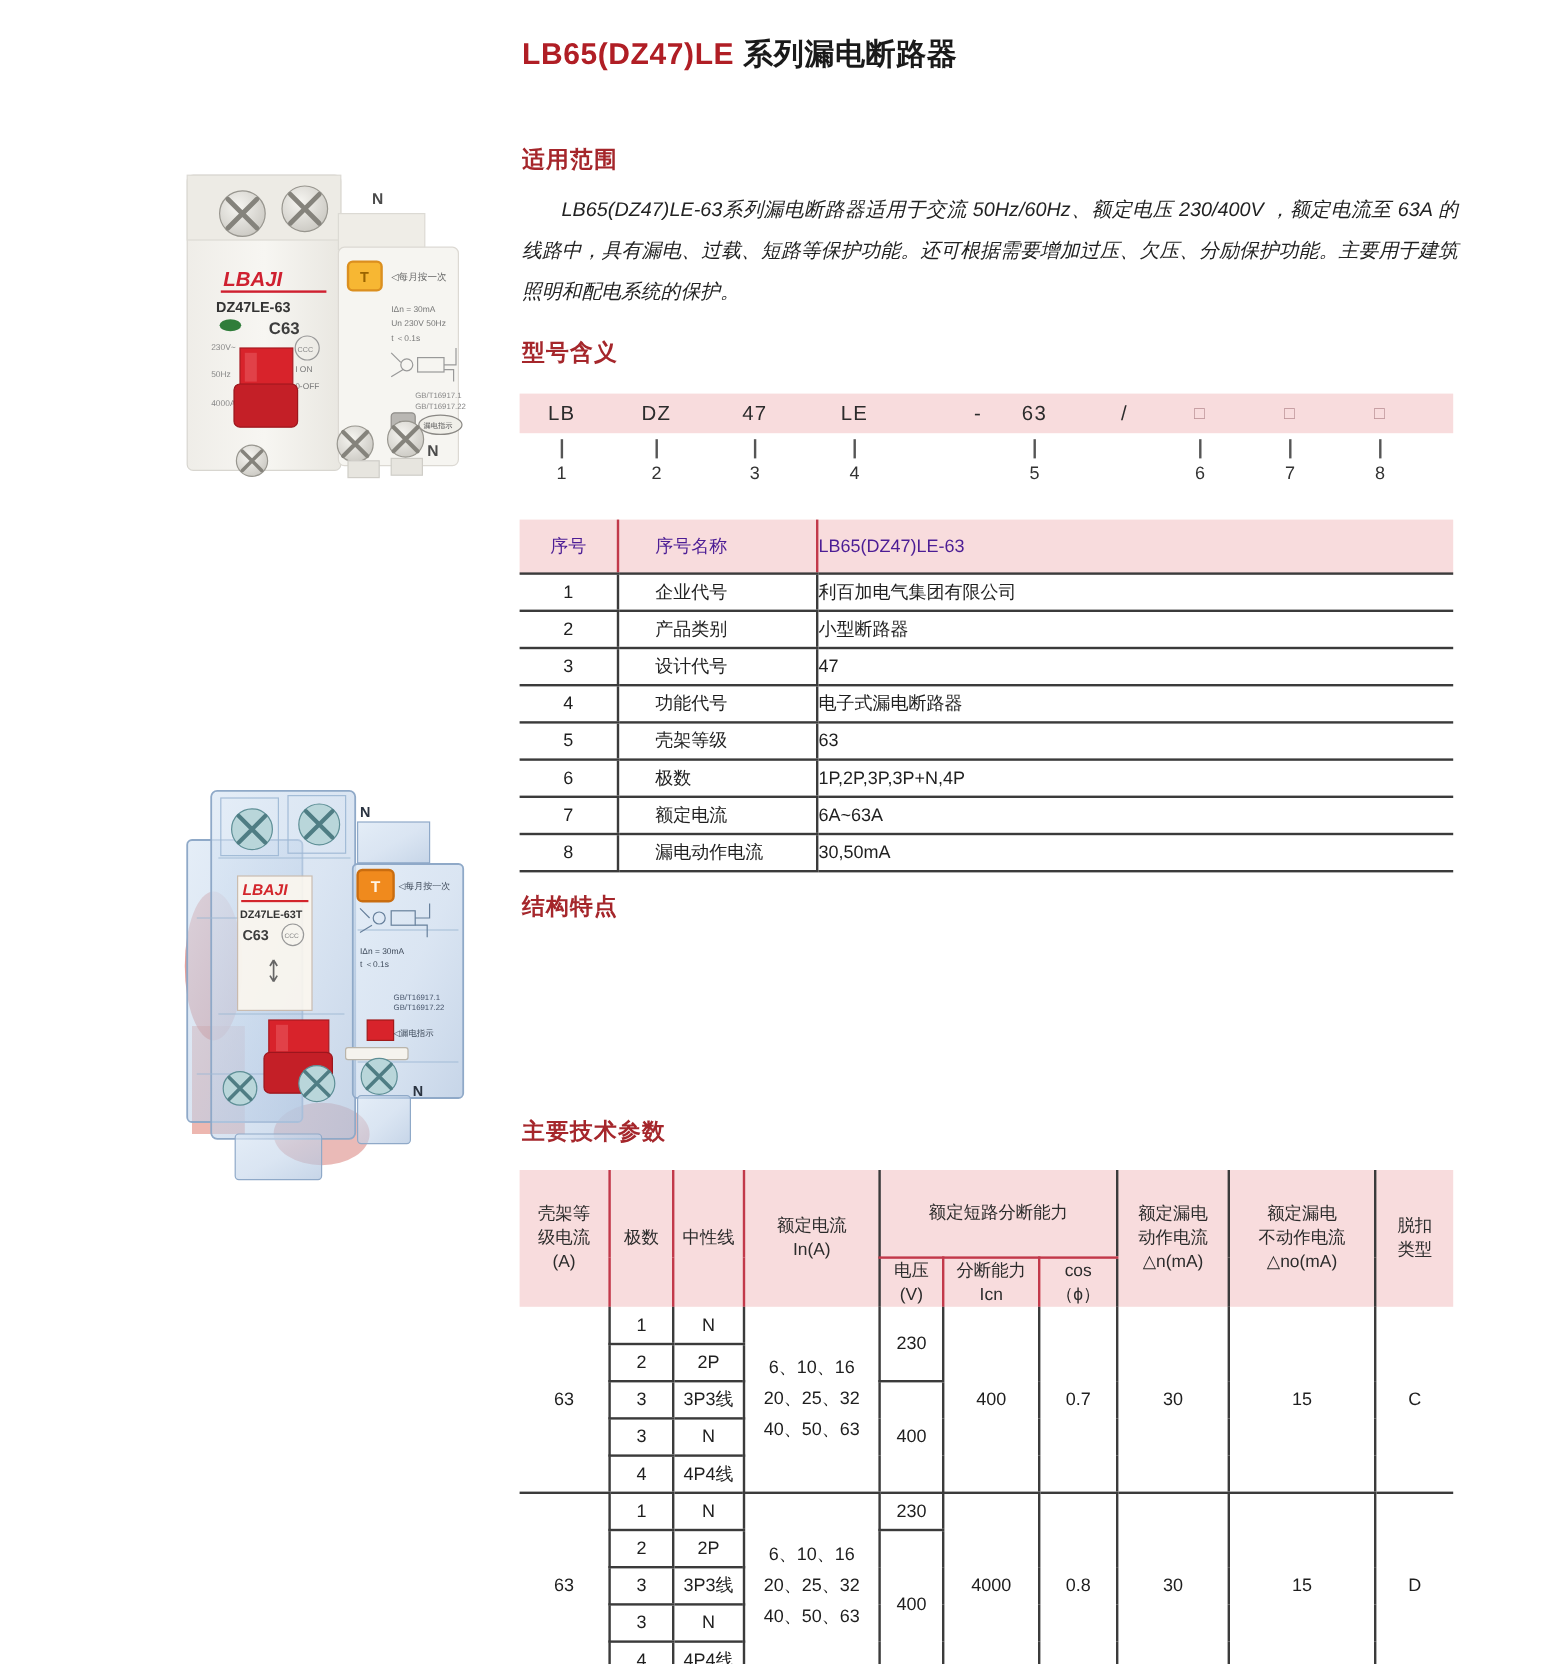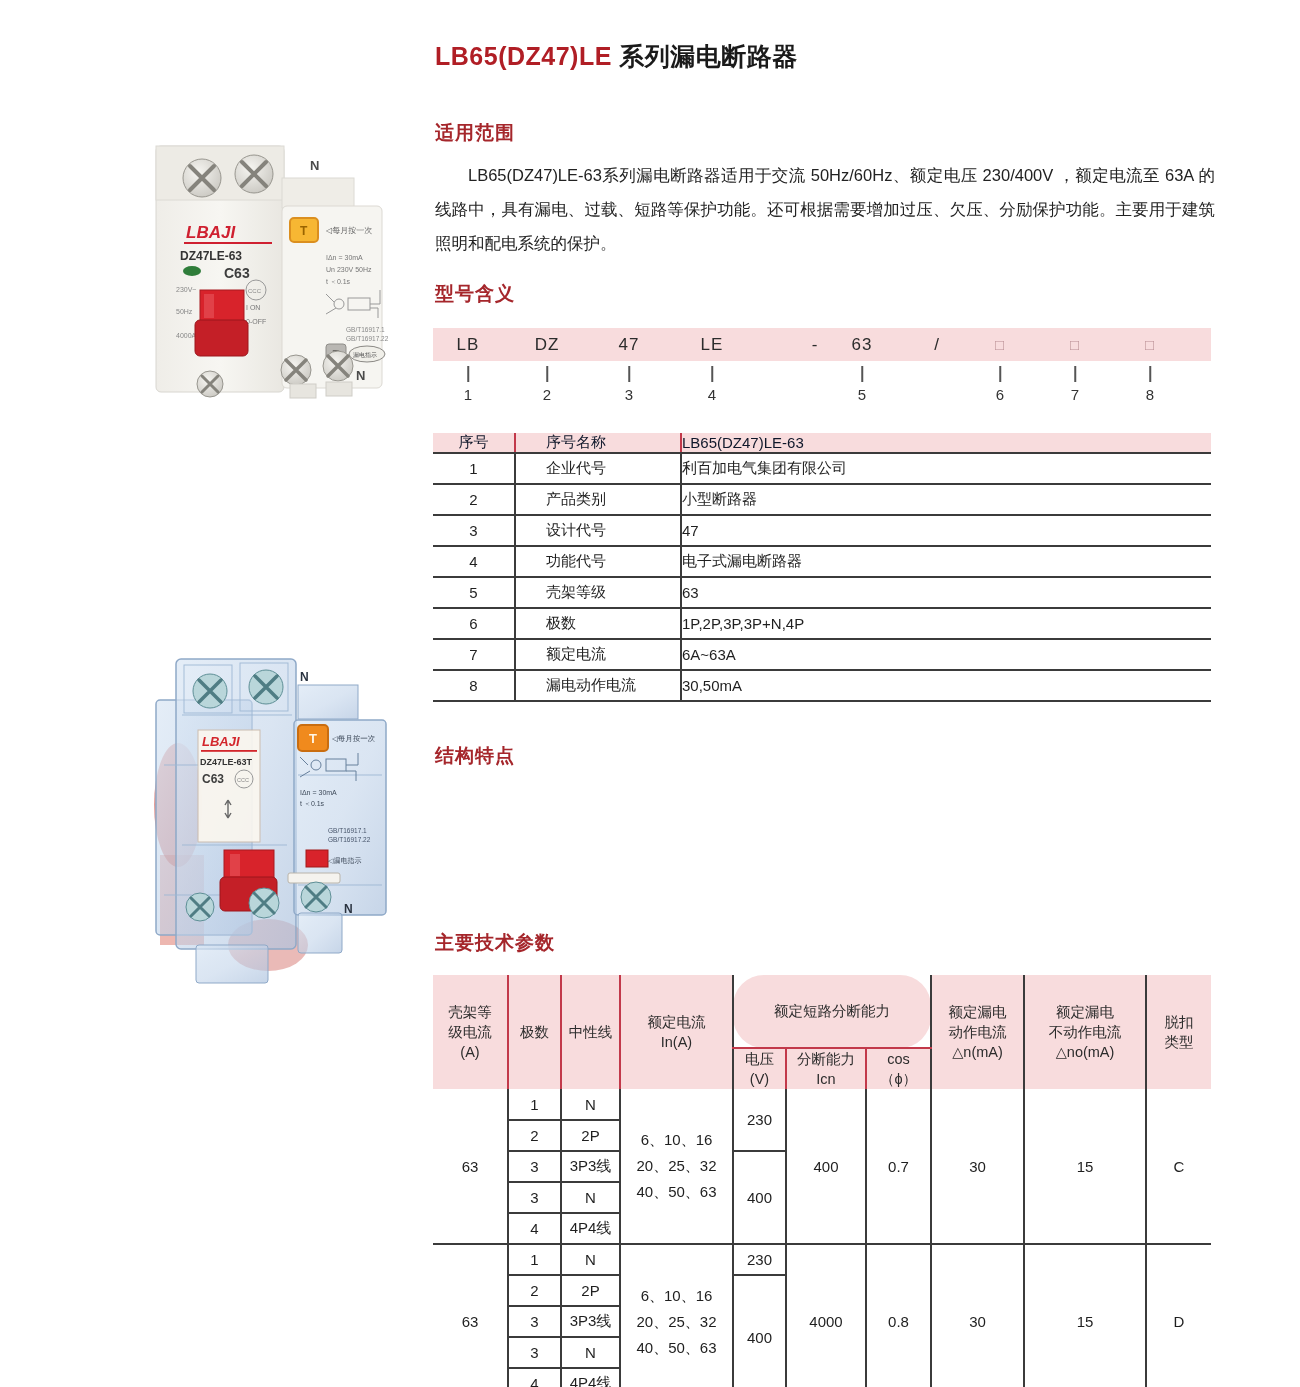--- a/index.html
+++ b/index.html
@@ -6,58 +6,58 @@
     --heading-red:#a5262b; --title-red:#b01e25; --band-pink:#f8dcdd;
     --line-red:#c2394a; --line-dark:#3b3b3b; --handle-red:#d8232b;
     --btn-yellow:#f7b733; --btn-orange:#f08a1d; --brand-red:#d3262c;
   }
   *{margin:0;padding:0;box-sizing:border-box;}
   body{background:#fff;font-family:"Liberation Sans","DejaVu Sans",sans-serif;color:#222;}
   .page{position:relative;width:1300px;height:1387px;background:#ffffff;overflow:hidden;}
 
   .abs{position:absolute;}
 
-  .page-title{left:435px;top:40px;font-size:25px;font-weight:bold;letter-spacing:.5px;}
+  .page-title{left:435px;top:28px;font-size:25px;font-weight:bold;letter-spacing:.5px;}
   .page-title .model{color:var(--title-red);}
   .page-title .suffix{color:#1a1a1a;}
 
   .sec-h{font-size:19px;font-weight:600;color:var(--heading-red);letter-spacing:1px;}
 
   .para{width:780px;font-size:16.5px;line-height:34px;color:#222;text-indent:2em;text-align:justify;}
 
   
   .band{left:433px;top:328px;width:778px;height:33px;background:var(--band-pink);}
   .band span{position:absolute;top:0;height:33px;line-height:33px;transform:translateX(-50%);
              font-size:17px;color:#2c2c2c;letter-spacing:1px;}
   .band span.sq{color:#b98f94;font-size:15px;}
   .marks{left:433px;top:362px;width:778px;height:52px;}
   .marks .tick{position:absolute;top:4px;width:1.5px;height:16px;background:#555;transform:translateX(-50%);}
   .marks .num{position:absolute;top:24px;transform:translateX(-50%);font-size:15px;color:#333;}
 
   
   table{border-collapse:collapse;table-layout:fixed;}
   .code-table{left:433px;top:433px;width:778px;}
   .code-table table{width:778px;border-style:hidden;border-bottom:2px solid var(--line-dark);}
-  .code-table th{background:var(--band-pink);height:20px;font-size:15px;font-weight:normal;
-                 color:#0f172a;border-bottom:2px solid var(--line-dark);}
+  .code-table th{background:var(--band-pink);height:45px;font-size:15px;font-weight:normal;
+                 color:#4c1d95;border-bottom:2px solid var(--line-dark);}
   .code-table th+th{border-left:2px solid var(--line-red);}
   .code-table td{height:31px;font-size:15px;color:#1f1f1f;border-bottom:2px solid var(--line-dark);}
   .code-table td+td{border-left:2px solid var(--line-dark);}
   .code-table .c0{width:82px;text-align:center;}
   .code-table .c1{width:166px;text-align:left;padding-left:30px;}
   .code-table .c2{width:530px;text-align:left;}
 
   
   .tech-table{left:433px;top:975px;width:778px;}
   .tech-table table{width:778px;border-style:hidden;border-bottom:2px solid var(--line-dark);}
   .tech-table th{background:var(--band-pink);font-weight:normal;font-size:14.5px;color:#2c2c2c;
                  white-space:pre-line;line-height:20px;vertical-align:middle;}
   .tech-table th.redl{border-left:2.5px solid var(--line-red);}
   .tech-table th.darkl{border-left:2px solid var(--line-dark);}
-  .tech-table th.group{border-bottom:2.5px solid var(--line-red);height:36px;border-radius:31px;}
+  .tech-table th.group{border-bottom:2.5px solid var(--line-red);height:36px;}
   .tech-table tr.hrow1 th{height:73px;} .tech-table tr.hrow2 th{height:37px;}
   .tech-table td{height:31px;font-size:15px;color:#1f1f1f;text-align:center;vertical-align:middle;
                  border-bottom:2px solid var(--line-dark);border-left:2px solid var(--line-dark);}
   .tech-table td.nol{border-left:none;}
   .tech-table td.pre{white-space:pre-line;line-height:26px;}
 
   svg text{font-family:"Liberation Sans","DejaVu Sans",sans-serif;}
 </style>
 </head>
 <body>
@@ -223,21 +223,21 @@
         <circle cx="116" cy="258" r="15" fill="#b9d6da" stroke="#5e8f96"></circle>
         <path d="M106 248 L126 268 M126 248 L106 268" stroke="#4f7d84" stroke-width="3" stroke-linecap="round"></path>
         <circle cx="168" cy="252" r="15" fill="#b9d6da" stroke="#5e8f96"></circle>
         <path d="M158 242 L178 262 M178 242 L158 262" stroke="#4f7d84" stroke-width="3" stroke-linecap="round"></path>
       </g>
       <text x="196" y="268" font-size="12" font-weight="bold" fill="#2a3340">N</text>
     </svg>
   </div>
 
   <div class="abs sec-h" style="left:435px;top:120px;">适用范围</div>
-  <div class="abs para" style="left:435px;top:158px;">LB65(DZ47)LE-63系列漏电断路器适用于交流 50Hz/60Hz、额定电压 230/400V ，额定电流至 63A 的线路中，具有漏电、过载、短路等保护功能。还可根据需要增加过压、欠压、分励保护功能。主要用于建筑照明和配电系统的保护。</div>
+  <div class="abs para" style="left:435px;top:158px;font-style:italic;">LB65(DZ47)LE-63系列漏电断路器适用于交流 50Hz/60Hz、额定电压 230/400V ，额定电流至 63A 的线路中，具有漏电、过载、短路等保护功能。还可根据需要增加过压、欠压、分励保护功能。主要用于建筑照明和配电系统的保护。</div>
 
   <div class="abs sec-h" style="left:435px;top:281px;">型号含义</div>
 
   <div class="abs band">
     <span style="left:35px">LB</span>
     <span style="left:114px">DZ</span>
     <span style="left:196px">47</span>
     <span style="left:279px">LE</span>
     <span style="left:382px">-</span>
     <span style="left:429px">63</span>

